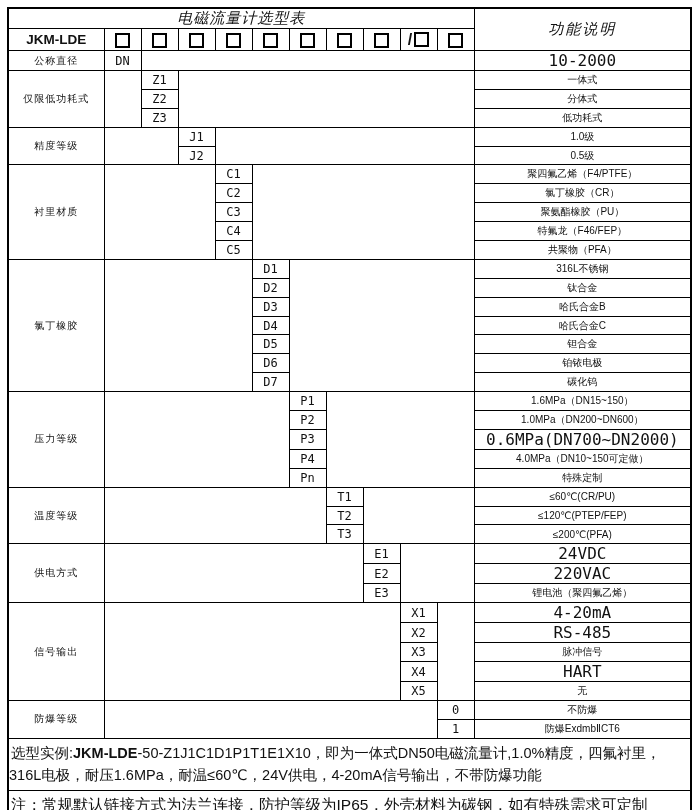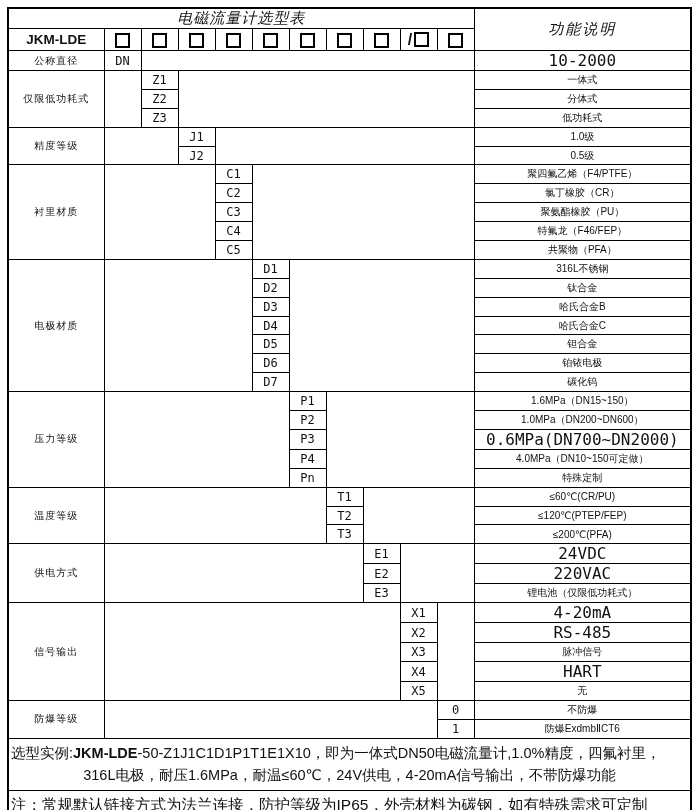--- a/index.html
+++ b/index.html
@@ -14,21 +14,21 @@
   td.model{font-weight:bold;font-size:13.5px;font-family:"Liberation Sans","DejaVu Sans",sans-serif;}
   td.lbl{font-size:10px;letter-spacing:1px;margin-top:24px;}
   td.code{font-family:"DejaVu Sans Mono","Liberation Mono",monospace;font-size:12px;}
   td.desc{font-size:10px;}
   td.desc.latin{font-family:"DejaVu Sans Mono","Liberation Mono",monospace;font-size:16px;}
   td.cb .box{display:inline-block;width:11px;height:11px;border:2px solid #000;vertical-align:middle;background:#fff;}
   td.cb .slash{font-size:16px;font-weight:bold;margin-right:2px;vertical-align:middle;}
   tr.example-row{height:52px;}
   td.example{white-space:normal;}
   .ex-line{font-size:14.5px;line-height:22px;text-align:left;padding-left:2px;}
-  .ex-line.center{text-align:center;padding-left:0;}
+  .ex-line.center{padding-left:0;}
   .ex-line b{font-family:"Liberation Sans","DejaVu Sans",sans-serif;}
   tr.note-row{height:30px;}
   td.note{font-size:15.5px;text-align:left;padding-left:2px;}
 </style>
 </head>
 <body>
 
 <table>
   <colgroup>
     <col style="width:96px">
@@ -115,21 +115,21 @@
       </tr>
       <tr class="code-row">
         <td class="code">C4</td>
         <td class="desc">特氟龙（F46/FEP）</td>
       </tr>
       <tr class="code-row">
         <td class="code">C5</td>
         <td class="desc">共聚物（PFA）</td>
       </tr>
       <tr class="code-row">
-        <td class="lbl" rowspan="7">电极材质</td>
+        <td class="lbl" rowspan="7">氯丁橡胶</td>
         <td colspan="4" rowspan="7"></td>
         <td class="code">D1</td>
         <td colspan="5" rowspan="7"></td>
         <td class="desc">316L不锈钢</td>
       </tr>
       <tr class="code-row">
         <td class="code">D2</td>
         <td class="desc">钛合金</td>
       </tr>
       <tr class="code-row">
@@ -196,21 +196,21 @@
         <td class="code">E1</td>
         <td colspan="2" rowspan="3"></td>
         <td class="desc latin">24VDC</td>
       </tr>
       <tr class="code-row">
         <td class="code">E2</td>
         <td class="desc latin">220VAC</td>
       </tr>
       <tr class="code-row">
         <td class="code">E3</td>
-        <td class="desc">锂电池（仅限低功耗式）</td>
+        <td class="desc">锂电池（聚四氟乙烯）</td>
       </tr>
       <tr class="code-row">
         <td class="lbl" rowspan="5">信号输出</td>
         <td colspan="8" rowspan="5"></td>
         <td class="code">X1</td>
         <td colspan="1" rowspan="5"></td>
         <td class="desc latin">4-20mA</td>
       </tr>
       <tr class="code-row">
         <td class="code">X2</td>

